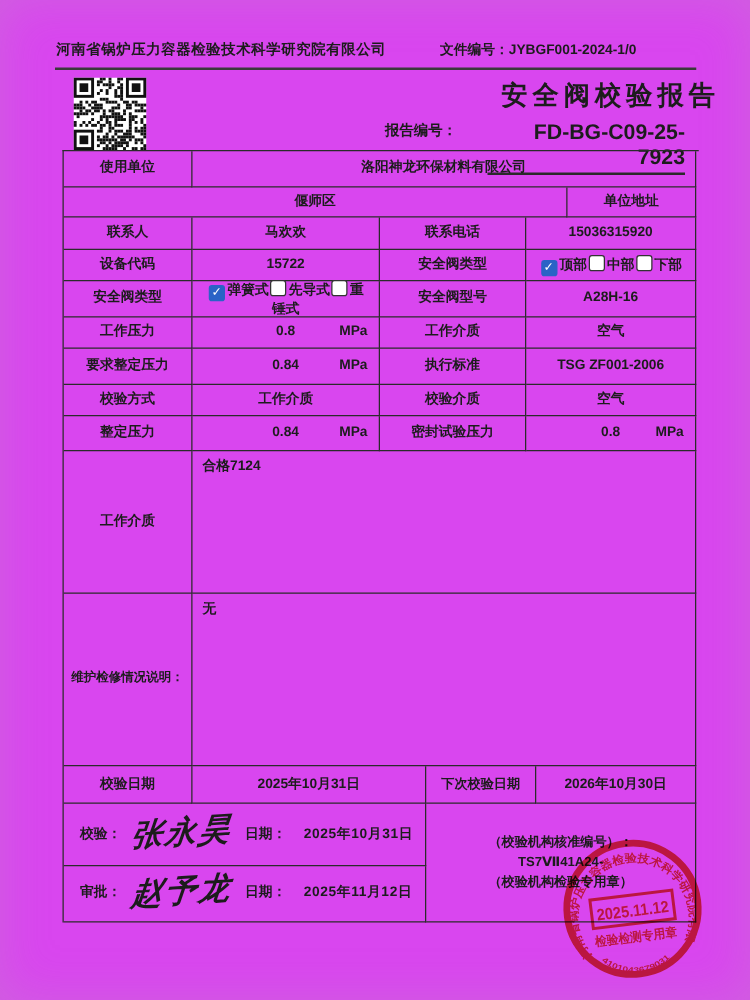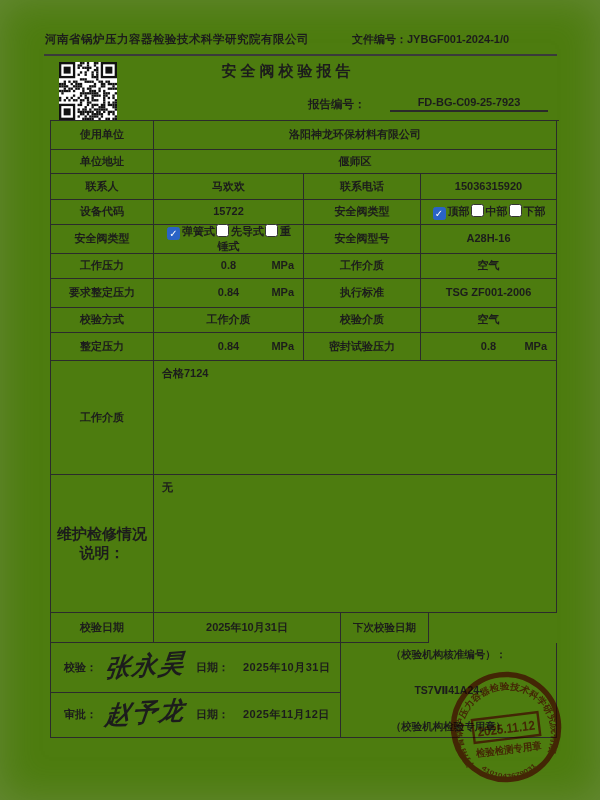--- a/index.html
+++ b/index.html
@@ -1,49 +1,49 @@
 <!DOCTYPE html>
 <html><head>
 <meta charset="utf-8">
 <style>
   html,body{margin:0;padding:0;}
   .page{
-    position:relative;width:600px;height:800px;background:#4d7c0f;
+    position:relative;width:600px;height:800px;background:#d946ef;
     font-family:"Liberation Sans","DejaVu Sans",sans-serif;
     font-weight:700;color:#1c1c1c;overflow:hidden;
     box-shadow:inset 0 0 40px rgba(180,180,175,.25);
   }
   
   .company{position:absolute;left:45px;top:32px;font-size:11.5px;letter-spacing:.5px;}
   .docno{position:absolute;left:352px;top:32px;font-size:11px;white-space:nowrap;}
   .rule{position:absolute;left:44px;top:54px;width:513px;height:2px;background:#3a3a3a;}
   .qr{position:absolute;left:56px;top:62px;}
-  .title{position:absolute;left:0;top:62px;width:576px;text-align:center;font-size:15px;letter-spacing:4px;}
+  .title{position:absolute;left:0;top:62px;width:576px;text-align:right;font-size:21px;letter-spacing:4px;}
   .repno-label{position:absolute;left:308px;top:97px;font-size:11.5px;}
-  .repno-value{position:absolute;left:390px;top:96px;width:158px;text-align:center;font-size:11px;border-bottom:2px solid #2a2a2a;padding-bottom:2px;}
+  .repno-value{position:absolute;left:390px;top:96px;width:158px;text-align:right;font-size:17px;border-bottom:2px solid #2a2a2a;padding-bottom:2px;}
   
   .tbl{position:absolute;left:50px;top:120px;width:508px;border-top:1.5px solid #2b2b2b;border-left:1.5px solid #2b2b2b;}
   .tr{display:flex;}
   .td{box-sizing:border-box;border-right:1.5px solid #2b2b2b;border-bottom:1.5px solid #2b2b2b;
       display:flex;align-items:center;justify-content:center;font-size:11px;line-height:1.25;text-align:center;}
   .w103{width:103px}.w150{width:150px}.w117{width:117px}.w136{width:136px}.w403{width:403px}
   .w187{width:187px}.w88{width:88px}.w128{width:128px}.w290{width:290px}.w216{width:216px}
   .pcell{position:relative;}
   .punit{position:absolute;right:9px;}
   .topleft{align-items:flex-start;justify-content:flex-start;padding:6px 8px;text-align:left;}
   .cb{display:inline-block;width:11px;height:11px;border:1.6px solid #333;border-radius:2.5px;vertical-align:-2px;margin:0 2px 0 1px;background:#fff;}
   .cb.on{border-color:#2a63c6;background:#2a63c6;color:#fff;font-size:10px;line-height:11px;text-align:center;}
   .optwrap{width:132px;margin:0 auto;text-align:center;}
   
   .sigcell{justify-content:flex-start;padding-left:13px;}
   .sig-label{font-size:11px;}
   .sig-name{font-family:"DejaVu Serif","Liberation Serif",serif;font-style:italic;font-size:25px;
             letter-spacing:2px;transform:rotate(-4deg) skewX(-10deg);margin:0 10px 4px 8px;white-space:nowrap;}
   .sig-date{margin-left:14px;letter-spacing:.5px;}
-  .orgcell{flex-direction:column;justify-content:center;font-size:10.5px;line-height:1.55;text-align:center;gap:20px;}
+  .orgcell{flex-direction:column;justify-content:center;font-size:10.5px;line-height:1.55;text-align:center;}
   
   .stamp{position:absolute;left:449px;top:670px;transform:rotate(-7deg);opacity:.88;mix-blend-mode:multiply;}
 </style>
 </head>
 <body>
 
 <div class="page">
 
   <div class="company">河南省锅炉压力容器检验技术科学研究院有限公司</div>
   <div class="docno">
@@ -291,22 +291,22 @@
   <div class="repno-value">FD-BG-C09-25-7923</div>
 
   <div class="tbl">
 
     <div class="tr" style="height:29px">
       <div class="td w103">使用单位</div>
       <div class="td w403">洛阳神龙环保材料有限公司</div>
     </div>
 
     <div class="tr" style="height:24px">
+      <div class="td w403">偃师区</div>
       <div class="td w103">单位地址</div>
-      <div class="td w403">偃师区</div>
     </div>
 
     <div class="tr" style="height:26px">
       <div class="td w103">联系人</div>
       <div class="td w150">马欢欢</div>
       <div class="td w117">联系电话</div>
       <div class="td w136">15036315920</div>
     </div>
 
     <div class="tr" style="height:25px">
@@ -370,28 +370,29 @@
         <span class="punit">MPa</span>
       </div>
     </div>
 
     <div class="tr" style="height:114px">
       <div class="td w103">工作介质</div>
       <div class="td w403 topleft">合格7124</div>
     </div>
 
     <div class="tr" style="height:138px">
-      <div class="td w103" style="font-size:15px">维护检修情况说明：</div>
+      <div class="td w103" style="font-size:10px">维护检修情况说明：</div>
       <div class="td w403 topleft">无</div>
     </div>
 
     <div class="tr" style="height:30px">
       <div class="td w103">校验日期</div>
       <div class="td w187">2025年10月31日</div>
       <div class="td w88" style="font-size:10.5px">下次校验日期</div>
+      <div class="td w128">2026年10月30日</div>
     </div>
 
     <div class="tr" style="height:95px">
       <div class="w290" style="display:flex;flex-direction:column;">
         <div class="td w290 sigcell" style="height:50px;width:290px;">
           <span class="sig-label">校验：</span>
           <span class="sig-name">张永昊</span>
           <span class="sig-label">日期：</span>
           <span class="sig-date">2025年10月31日</span>
         </div>

